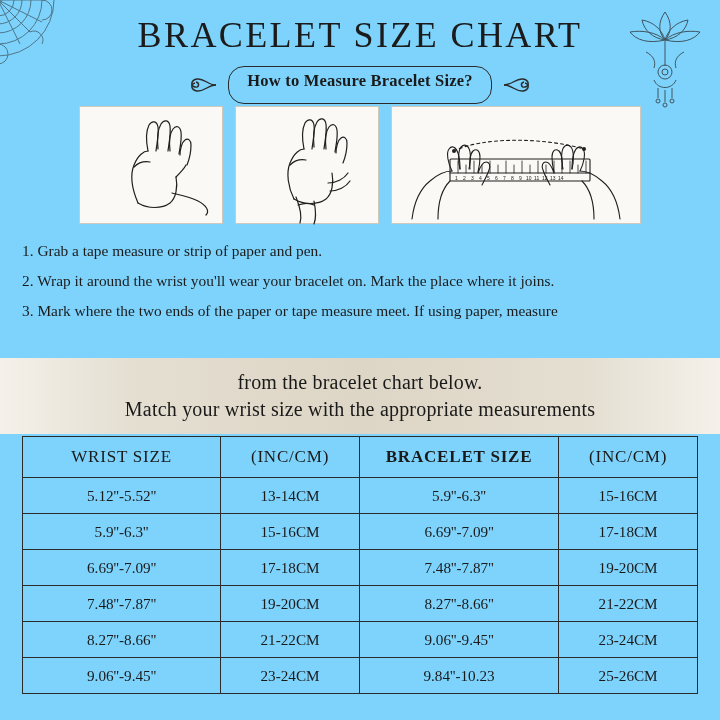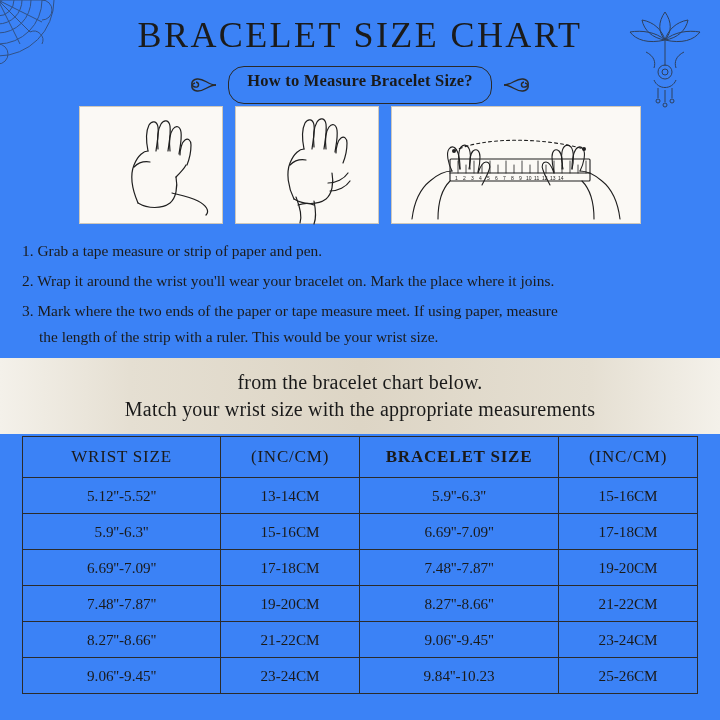--- a/index.html
+++ b/index.html
@@ -12,21 +12,21 @@
     background: #f7f4ee;
     font-family: "Liberation Serif", serif;
     color: #1a1a1a;
     overflow: hidden;
     position: relative;
   }
   .page {
     position: relative;
     width: 720px;
     height: 720px;
-    background: #3b82f6;
+    background: #7dd3fc;
   }
 
   
   .mandala-tl {
     position: absolute;
     left: -42px;
     top: -40px;
     width: 130px;
     height: 130px;
     opacity: 0.55;
@@ -353,21 +353,20 @@
       <span>1.</span>
       <span>Grab a tape measure or strip of paper and pen.</span>
     </div>
     <div class="step">
       <span>2.</span>
       <span>Wrap it around the wrist you'll wear your bracelet on. Mark the place where it joins.</span>
     </div>
     <div class="step">
       <span>3.</span>
       <span>Mark where the two ends of the paper or tape measure meet. If using paper, measure</span>
-      <span class="cont">the length of the strip with a ruler. This would be your wrist size.</span>
     </div>
   </div>
 
   <div class="banner">
     <div>from the bracelet chart below.</div>
     <div>Match your wrist size with the appropriate measurements</div>
   </div>
 
   <div class="tbl-wrap">
     <table>

